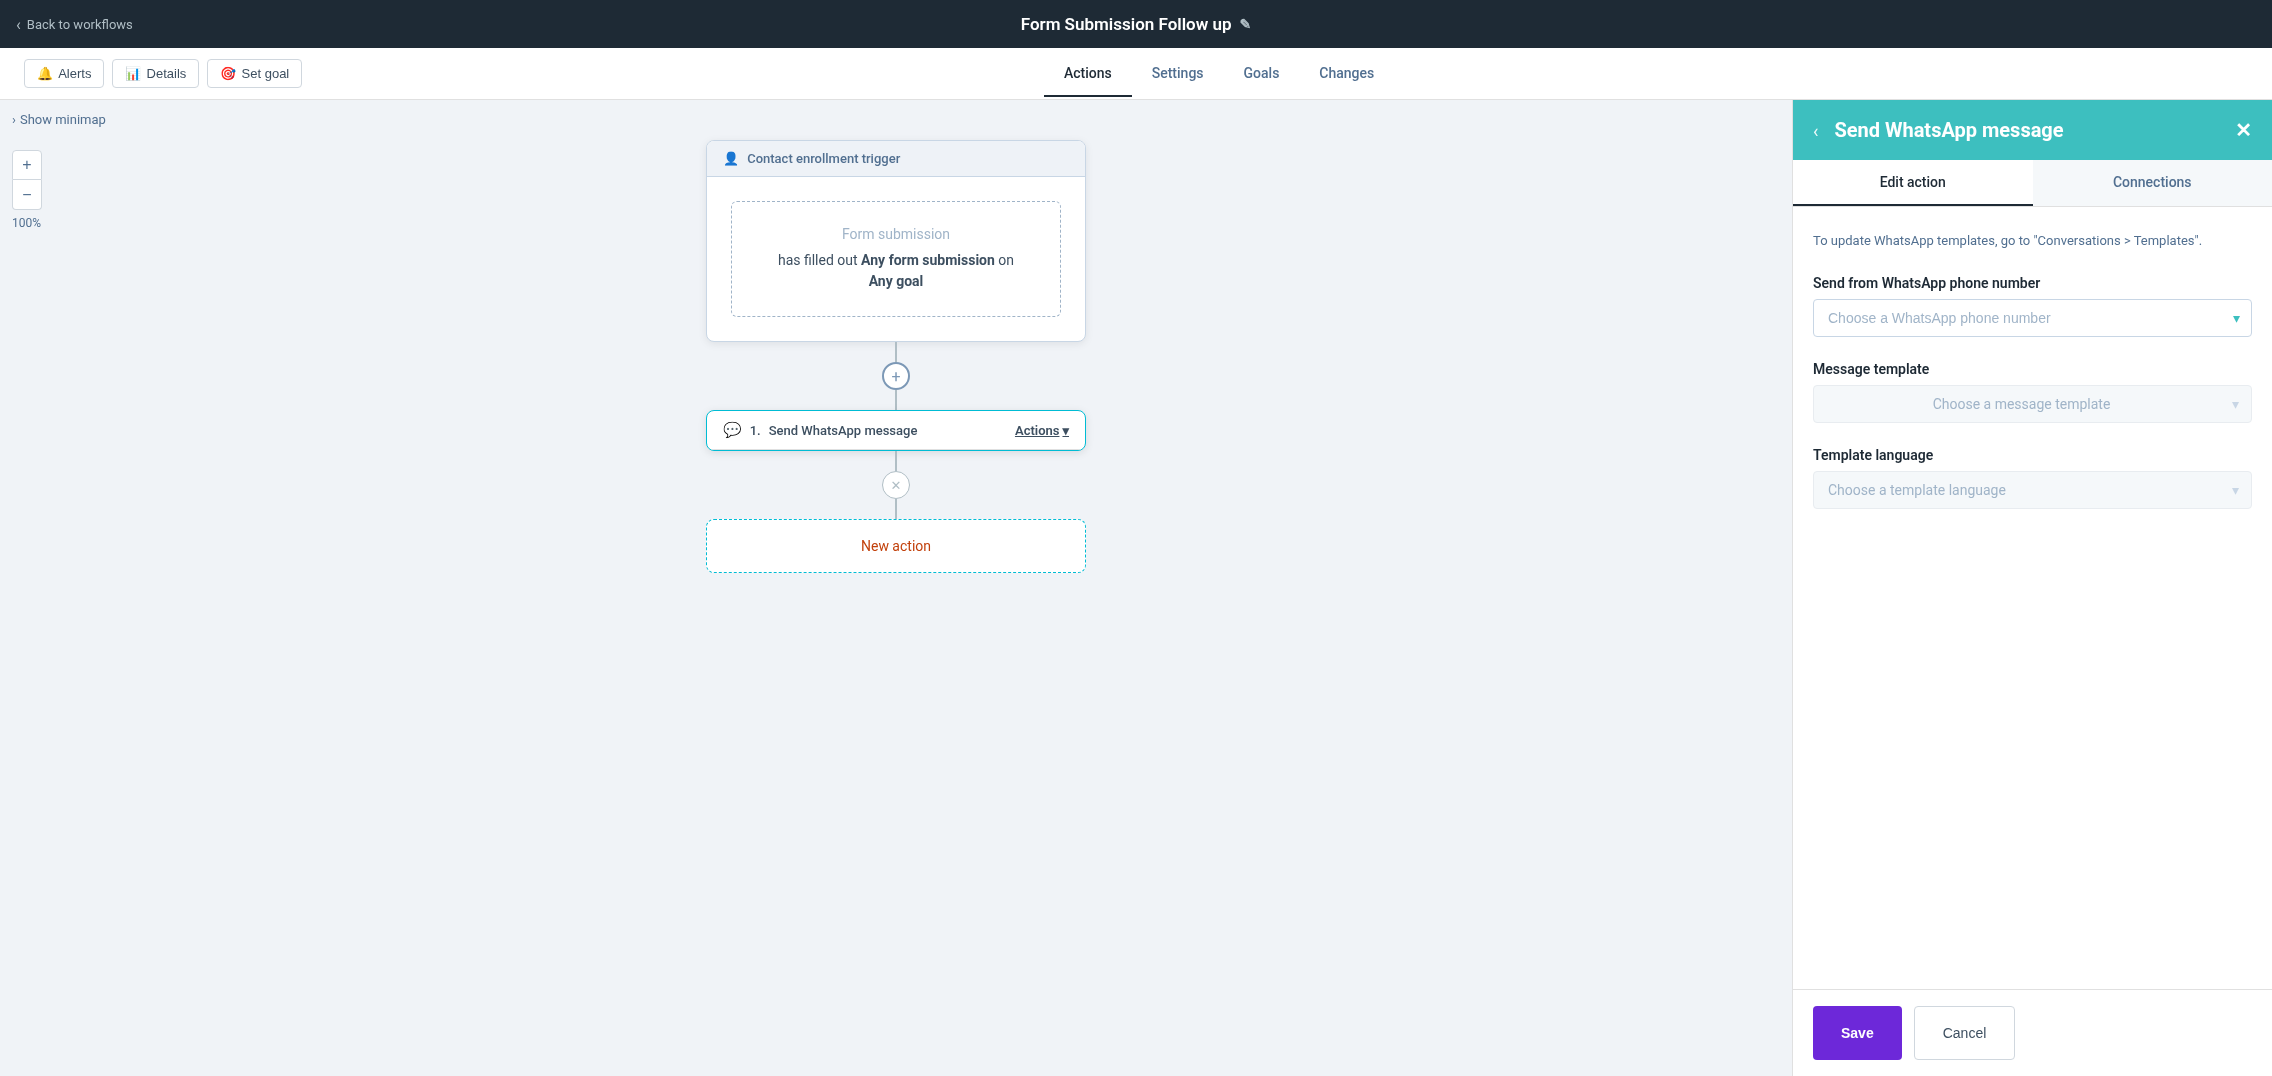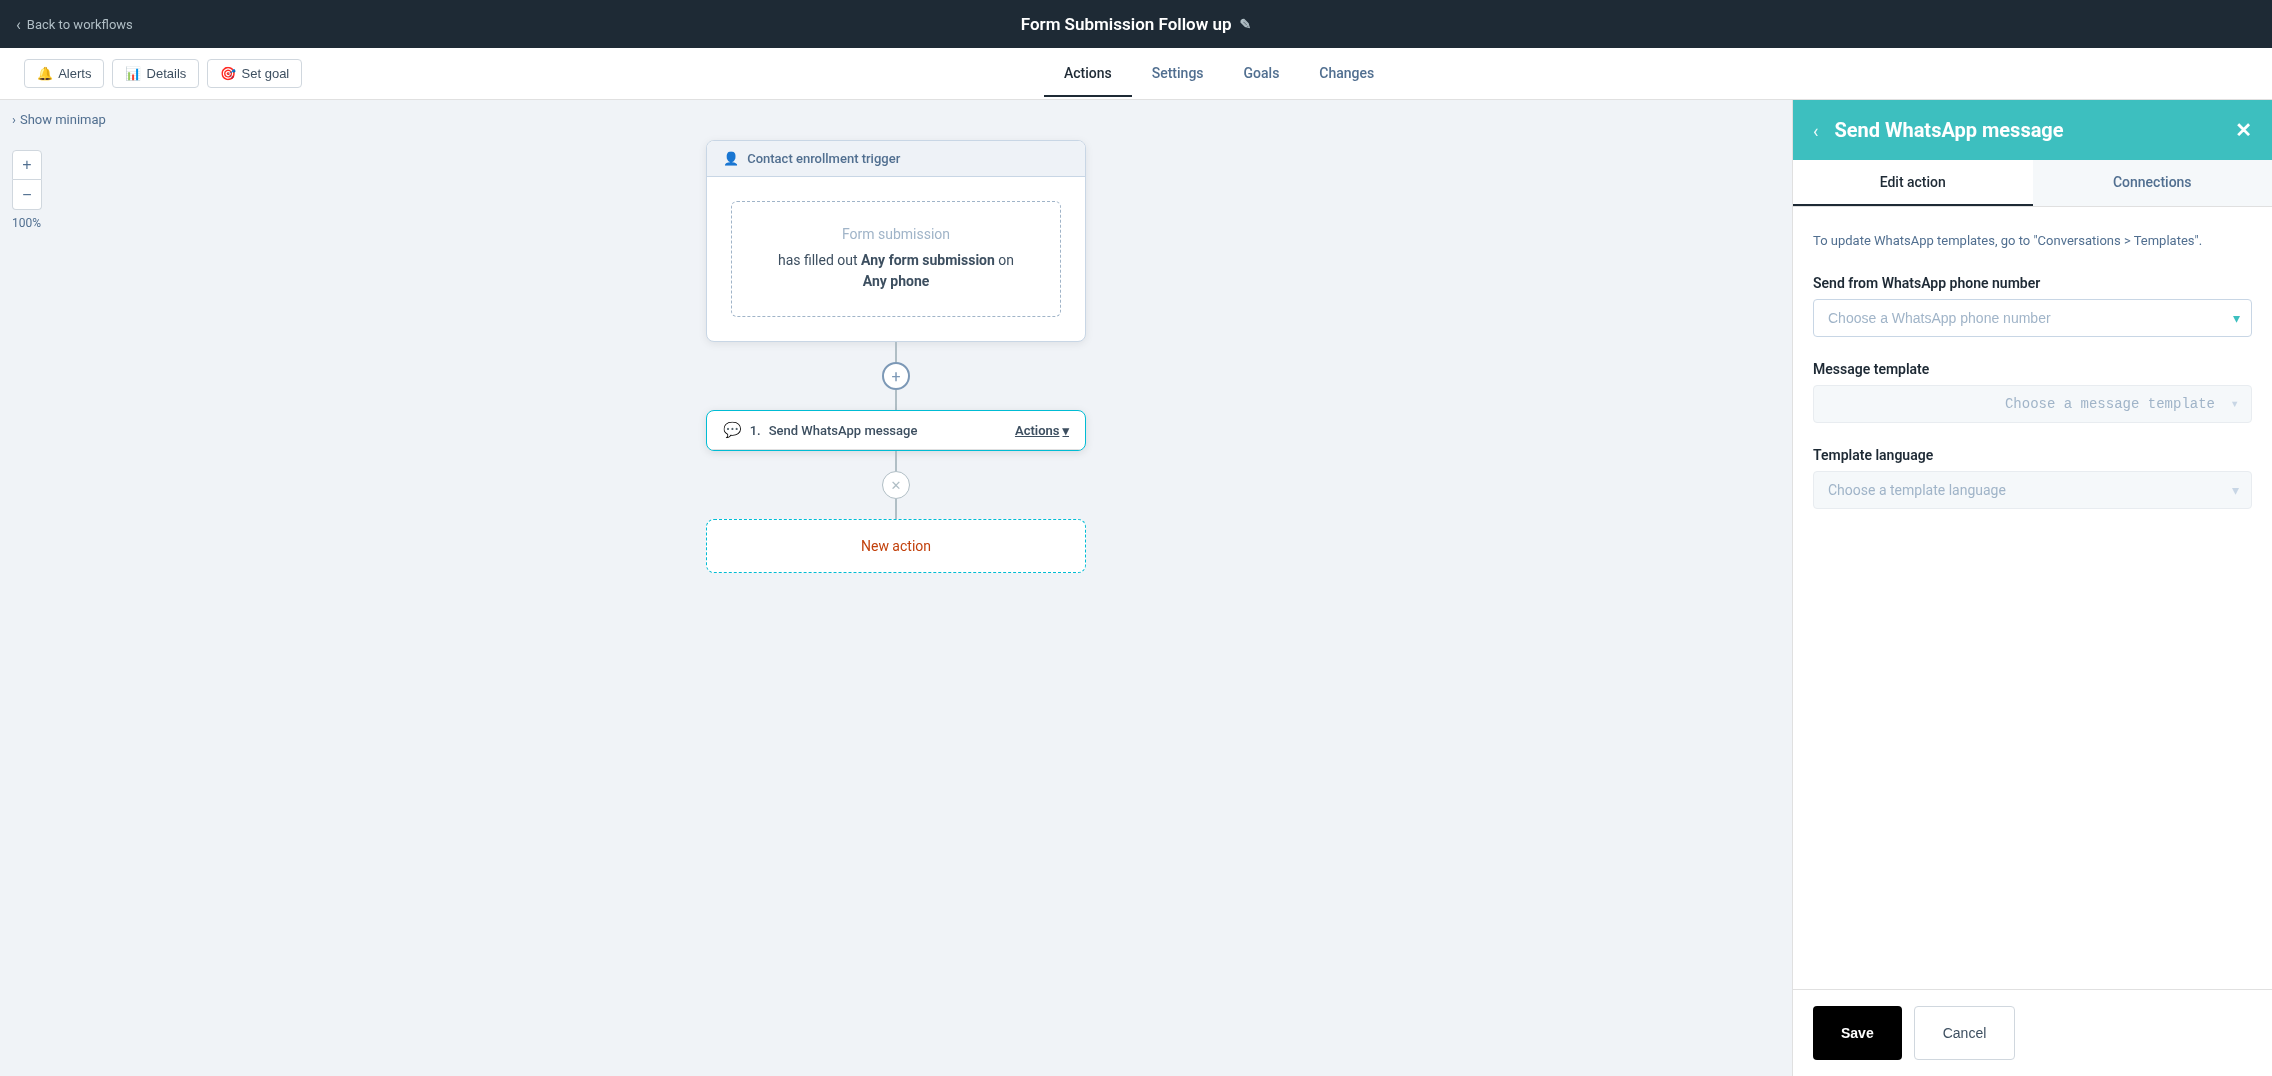--- a/index.html
+++ b/index.html
@@ -171,21 +171,21 @@
       width: 100%; padding: 10px 36px 10px 14px; border: 1px solid #e8ecf0;
       border-radius: 4px; font-size: 14px; color: #a0b4c8; background: #f5f8fa;
       display: flex; align-items: center;
     }
 
     
     .panel-footer {
       padding: 16px 20px; border-top: 1px solid #e0e0e0; display: flex; gap: 12px;
     }
     .btn-save {
-      padding: 10px 28px; background: #000000; color: #fff; border: none;
+      padding: 10px 28px; background: #6d28d9; color: #fff; border: none;
       border-radius: 4px; font-size: 14px; font-weight: 600; cursor: pointer;
     }
     .btn-cancel {
       padding: 18px 28px; background: #fff; color: #3d4f60; border: 1.5px solid #d0d7de;
       border-radius: 4px; font-size: 14px; font-weight: 500; cursor: pointer;
     }
   </style>
 </head>
 <body>
 
@@ -246,21 +246,21 @@
           <span>Contact enrollment trigger</span>
         </div>
         <div style="padding: 12px; border-radius: 30px;">
           <div class="node-trigger-body">
             <div class="trigger-type">Form submission</div>
             <div class="trigger-desc">
               <span>has filled out</span>
               <span class="trigger-bold">Any form submission</span>
               <span>on</span>
               <br>
-              <span class="trigger-bold">Any phone</span>
+              <span class="trigger-bold">Any goal</span>
             </div>
           </div>
         </div>
       </div>
 
       <div class="connector">
         <div class="connector-line"></div>
         <div class="connector-plus">+</div>
         <div class="connector-line"></div>
       </div>
@@ -317,21 +317,21 @@
           <select class="placeholder-style">
             <option value="">Choose a WhatsApp phone number</option>
           </select>
           <span class="select-arrow">▾</span>
         </div>
       </div>
 
       <div class="field-group">
         <div class="field-label">Message template</div>
         <div class="field-select-wrapper">
-          <div class="field-select-disabled" style="position:relative; display:flex; align-items:center; justify-content:flex-end;font-family:Liberation Mono, monospace;">
+          <div class="field-select-disabled" style="position:relative; display:flex; align-items:center; justify-content:center;">
             <span>Choose a message template</span>
             <span style="color:#c8d6e5; font-size:14px; position:absolute; right:12px;">▾</span>
           </div>
         </div>
       </div>
 
       <div class="field-group">
         <div class="field-label">Template language</div>
         <div class="field-select-wrapper">
           <div class="field-select-disabled" style="position:relative; display:flex; align-items:flex-end; justify-content:space-between;">

